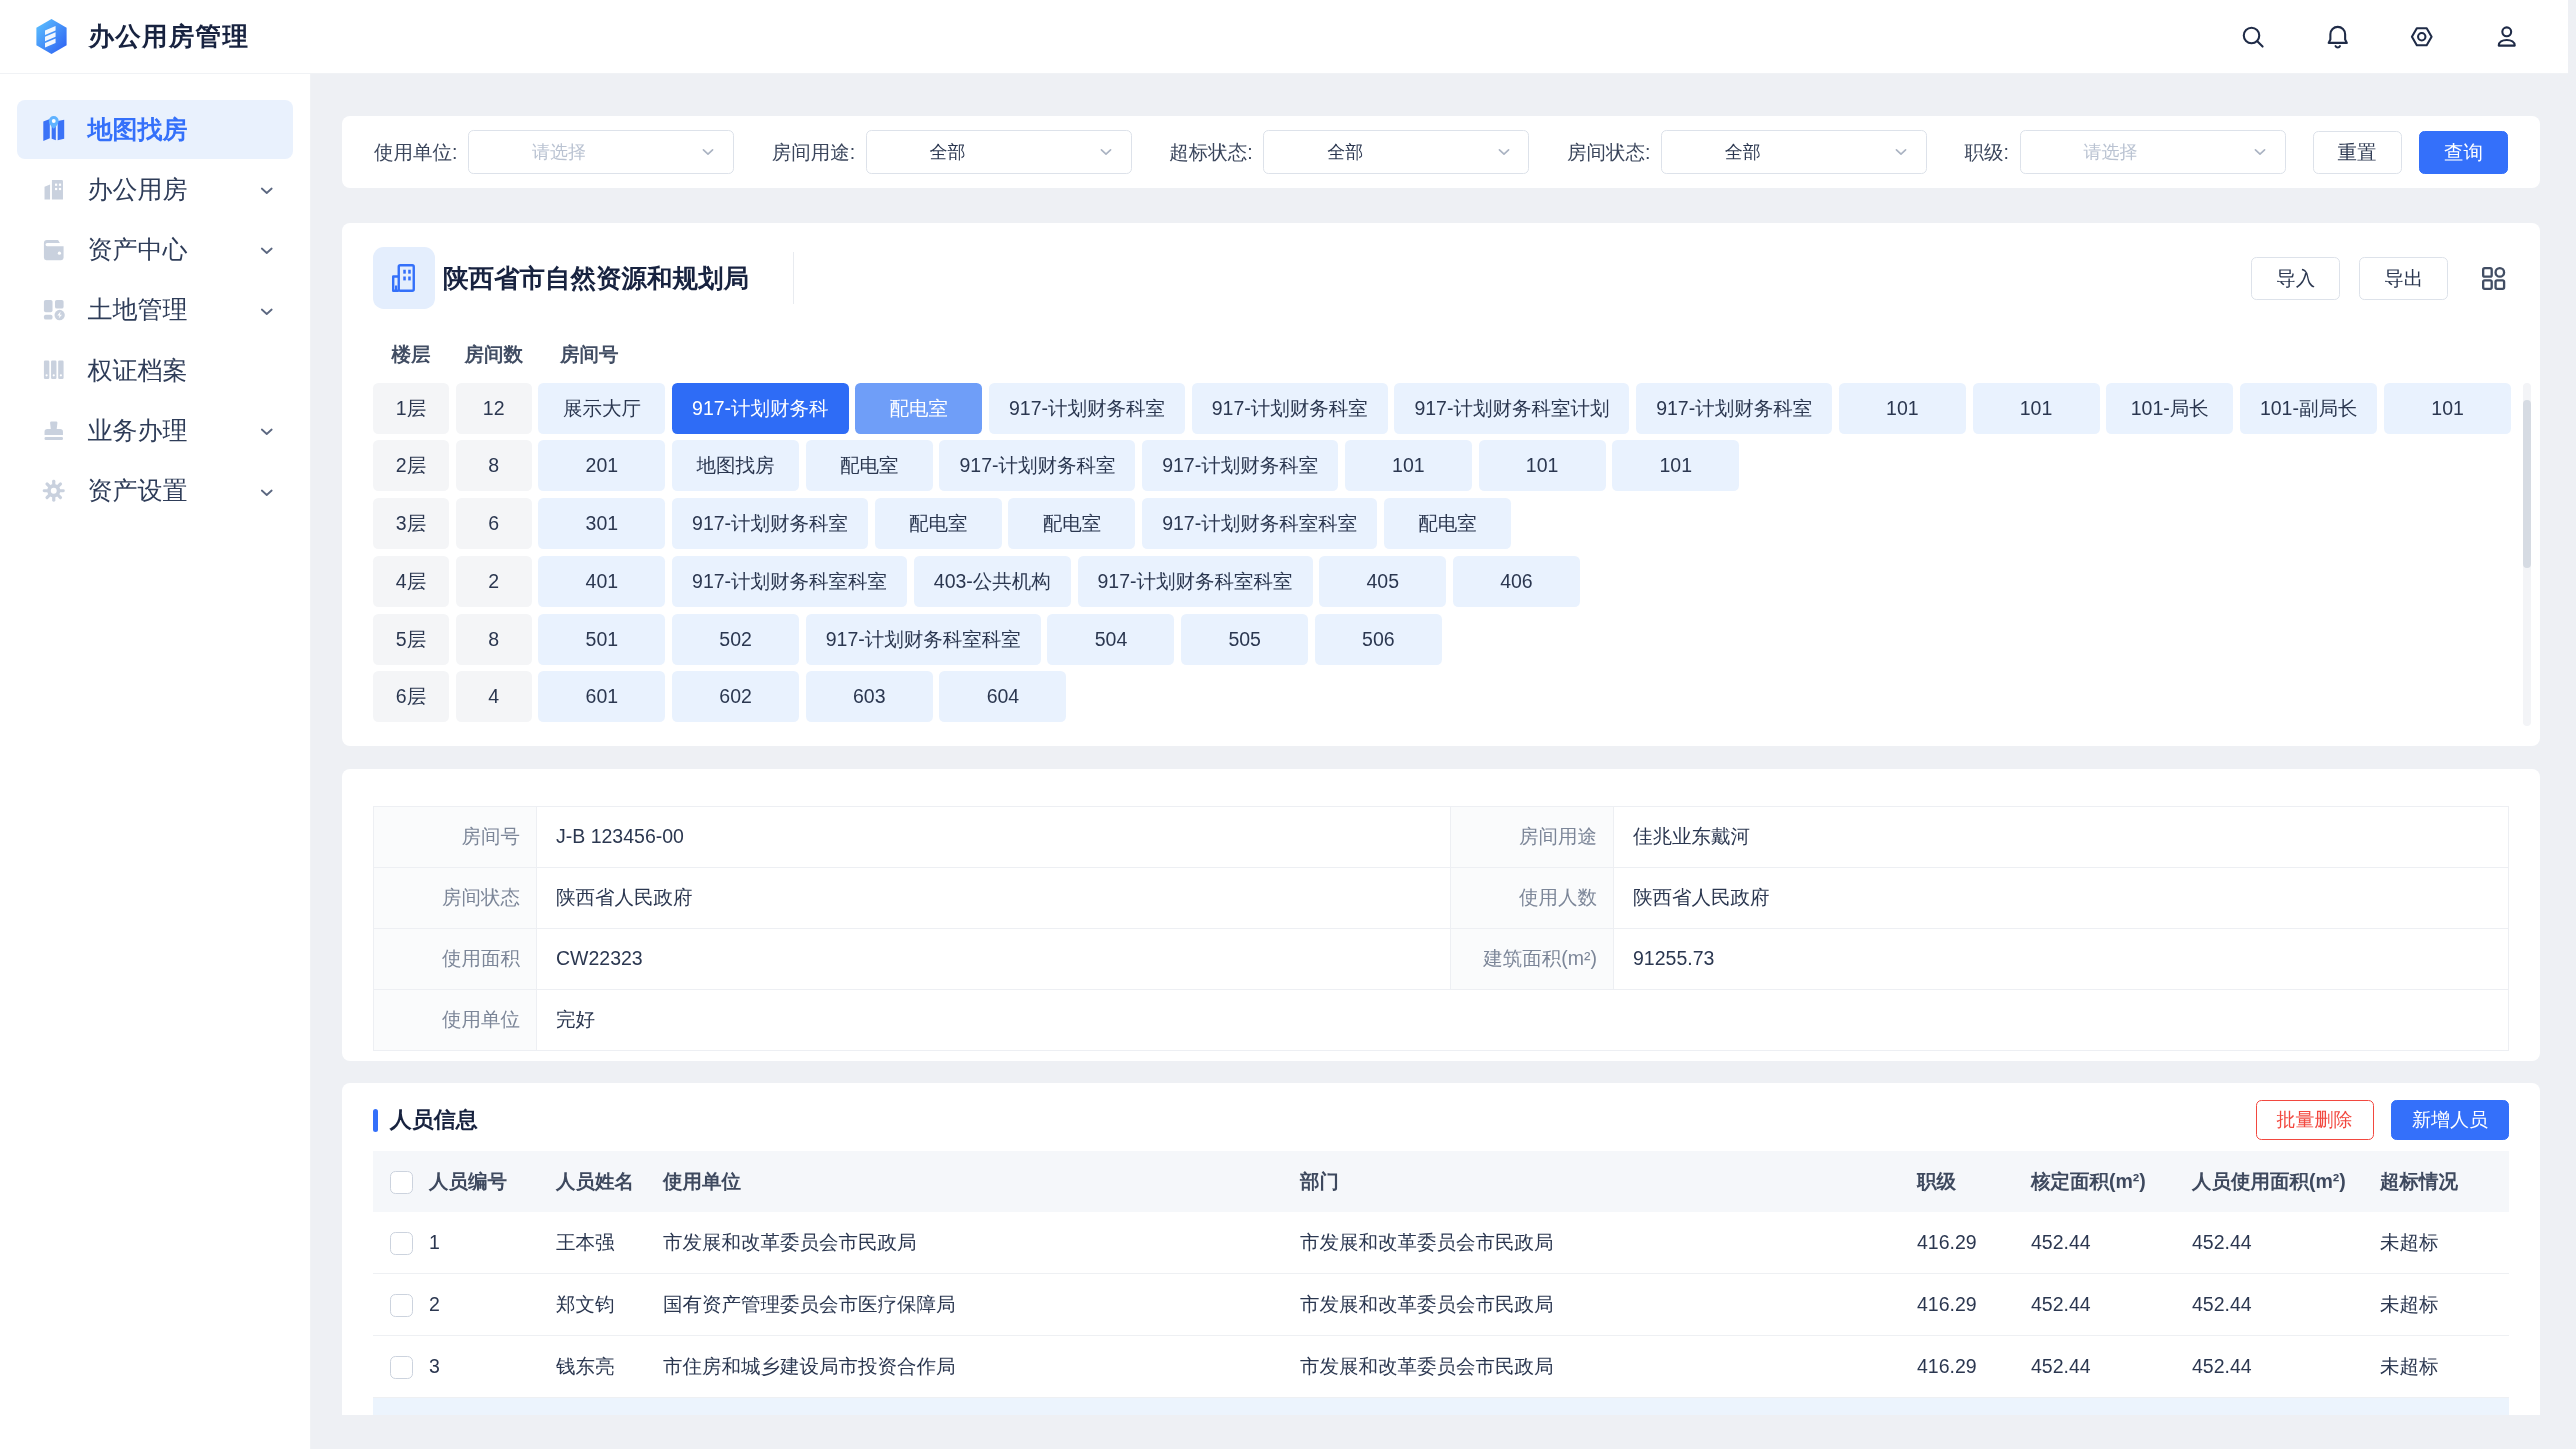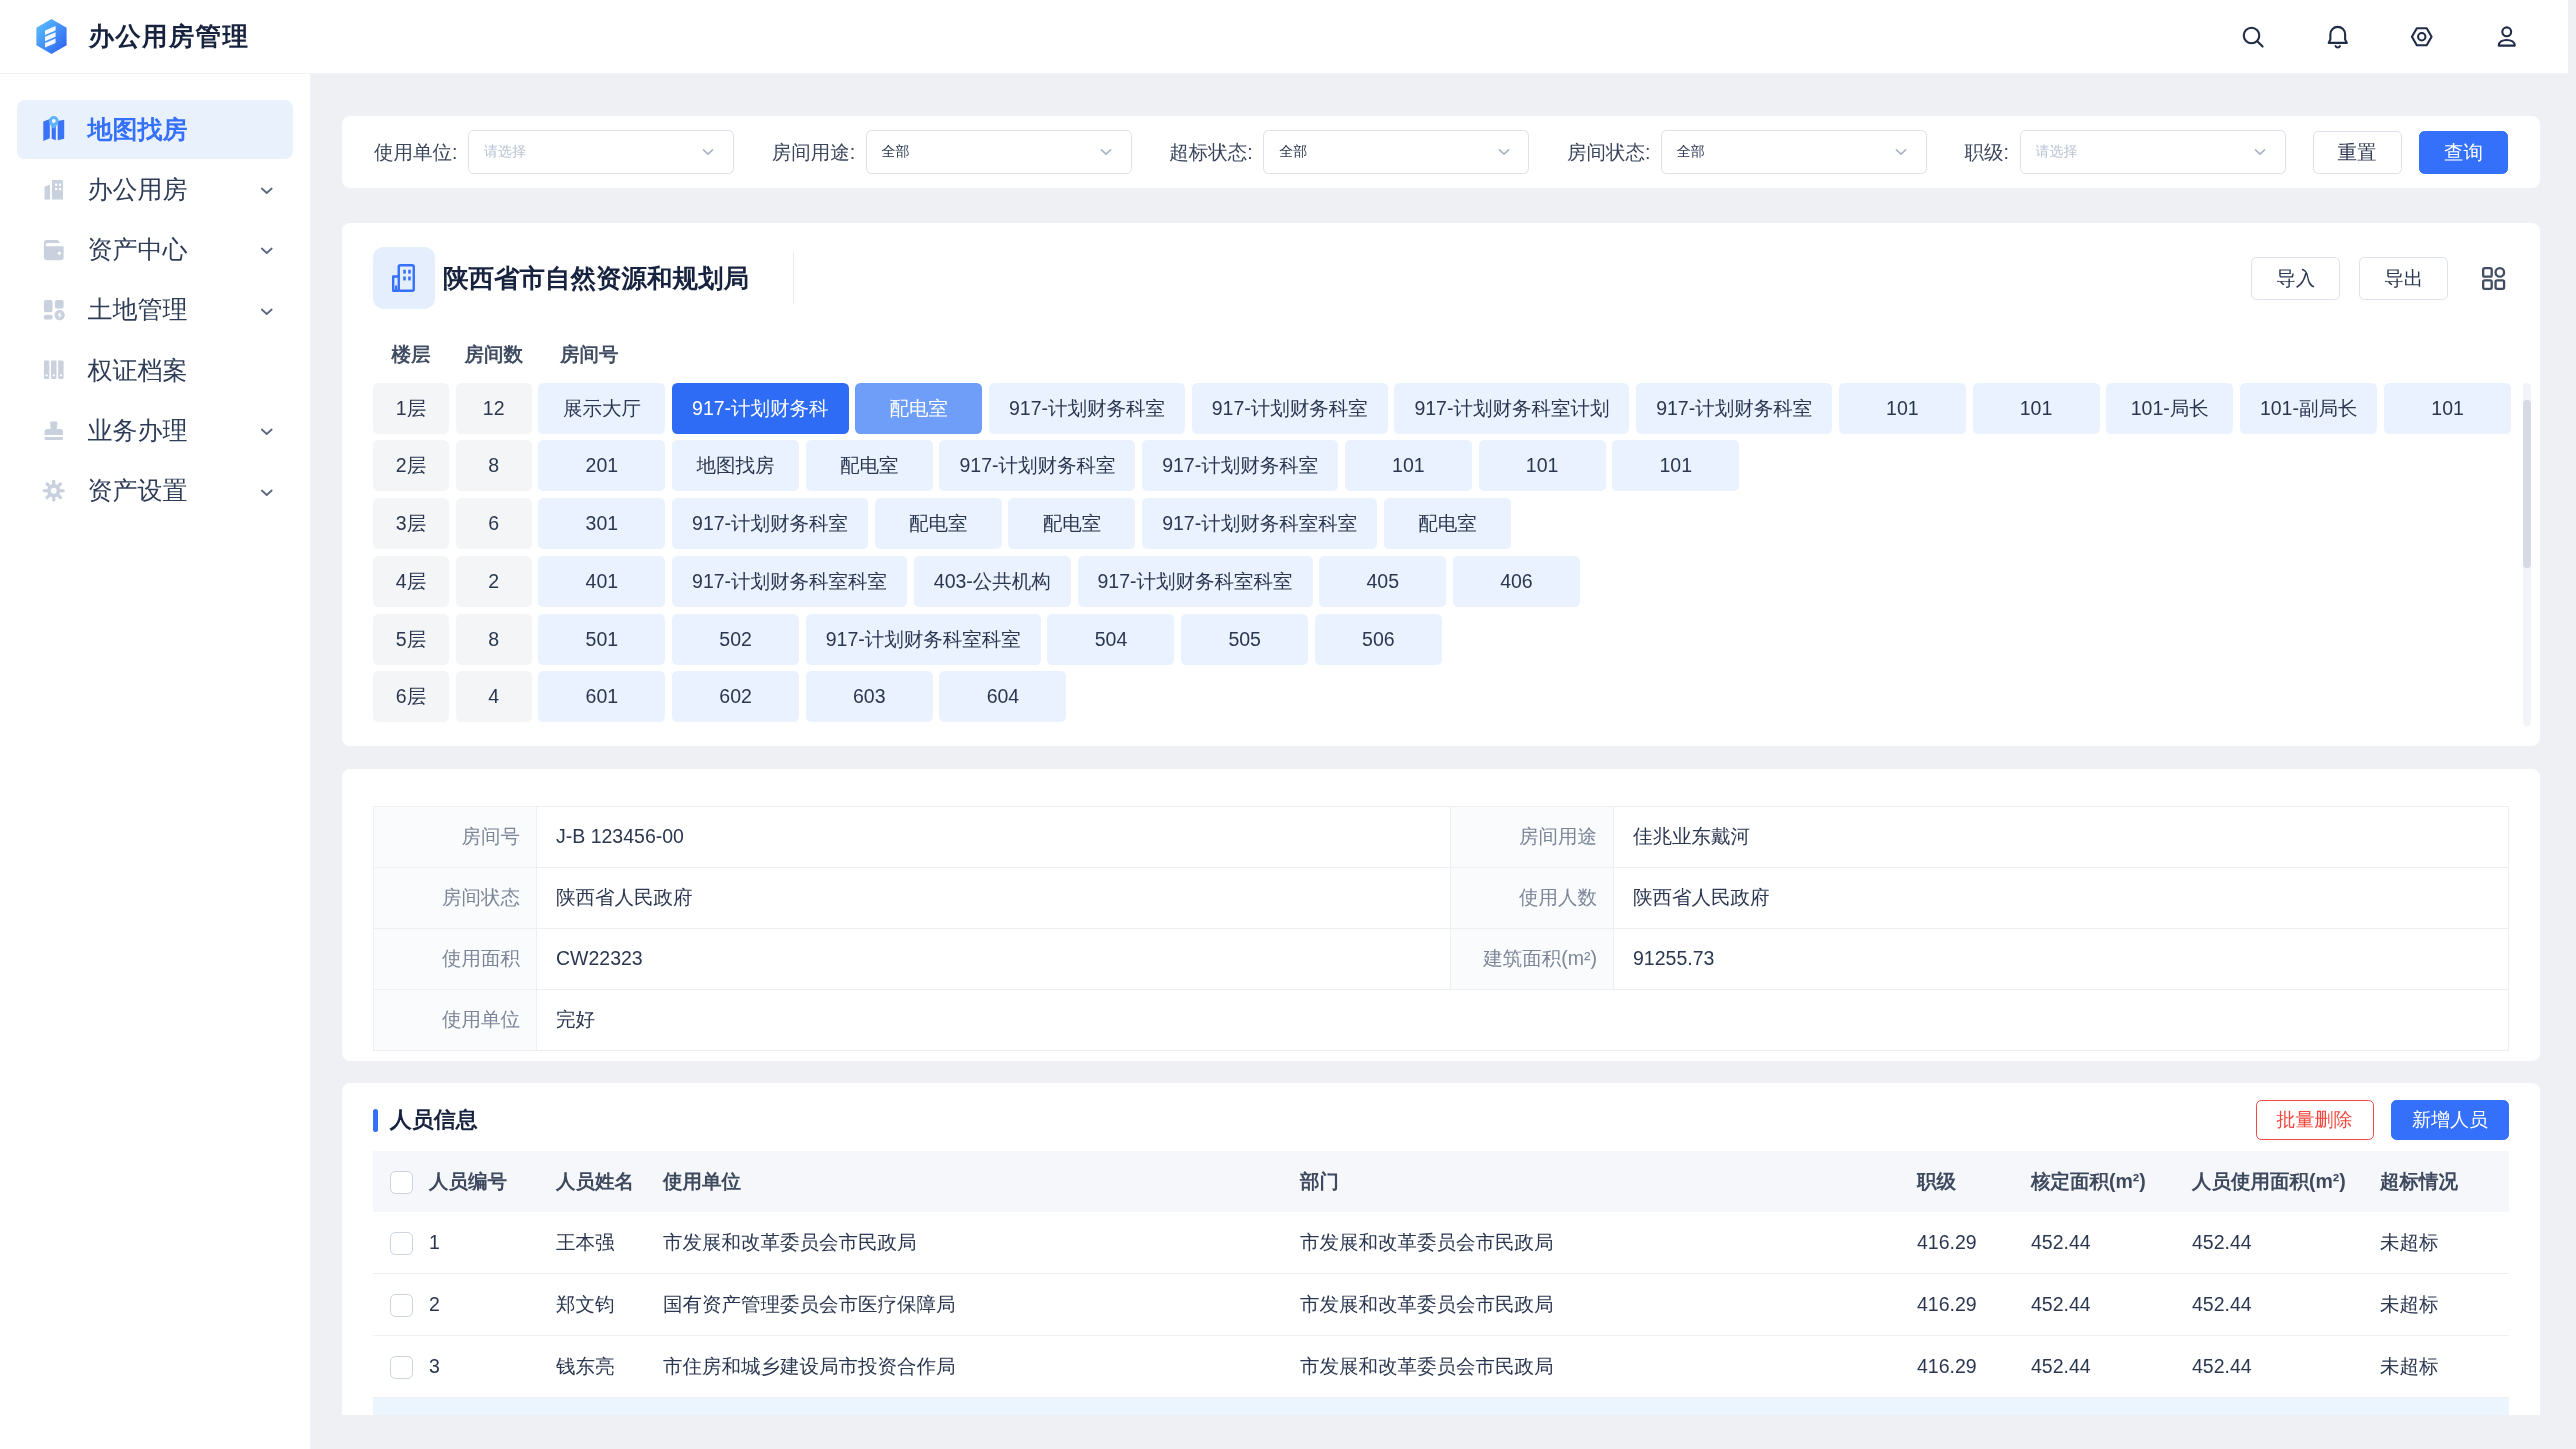--- a/index.html
+++ b/index.html
@@ -31,21 +31,21 @@
   
   .main { position:absolute; left:311px; top:74px; right:0; bottom:0; padding:42px 36px 0 31px; overflow:hidden; }
   .card { background:#fff; border-radius:8px; }
 
   
   .filter-card { height:72px; display:flex; align-items:center; justify-content:space-between; padding:0 32px; }
   .fgroup { display:flex; align-items:center; }
   .flabel { font-size:19.5px; color:#3b465c; margin-right:10.7px; white-space:nowrap; }
   .fselect { width:266px; height:44px; border:1.3px solid #dde2ea; border-radius:5.4px; background:#fff;
     display:flex; align-items:center; justify-content:space-between; padding:0 14.8px; cursor:pointer; }
-  .fval { font-size:14px; color:#2b3750; }
+  .fval { font-size:18px; color:#2b3750;margin-left:48px; }
   .fval.ph { color:#bac3d2; }
   .fchev { width:20px; height:20px; color:#aab3c2; flex:none; }
   .fchev svg { width:100%; height:100%; }
   .fbtns { display:flex; gap:17.4px; }
   .btn { height:43px; border-radius:5.4px; border:1.3px solid #dde2ea; background:#fff; color:#2b3750;
     font-size:19.5px; padding:0 24px; display:inline-flex; align-items:center; justify-content:center;
     cursor:pointer; white-space:nowrap; font-family:inherit; }
   .btn.primary { background:#3470fa; border-color:#3470fa; color:#fff; }
   .btn.danger  { border-color:#f2483f; color:#f2483f; }
   .btn.small { height:40px; font-size:19px; padding:0 20px; }

